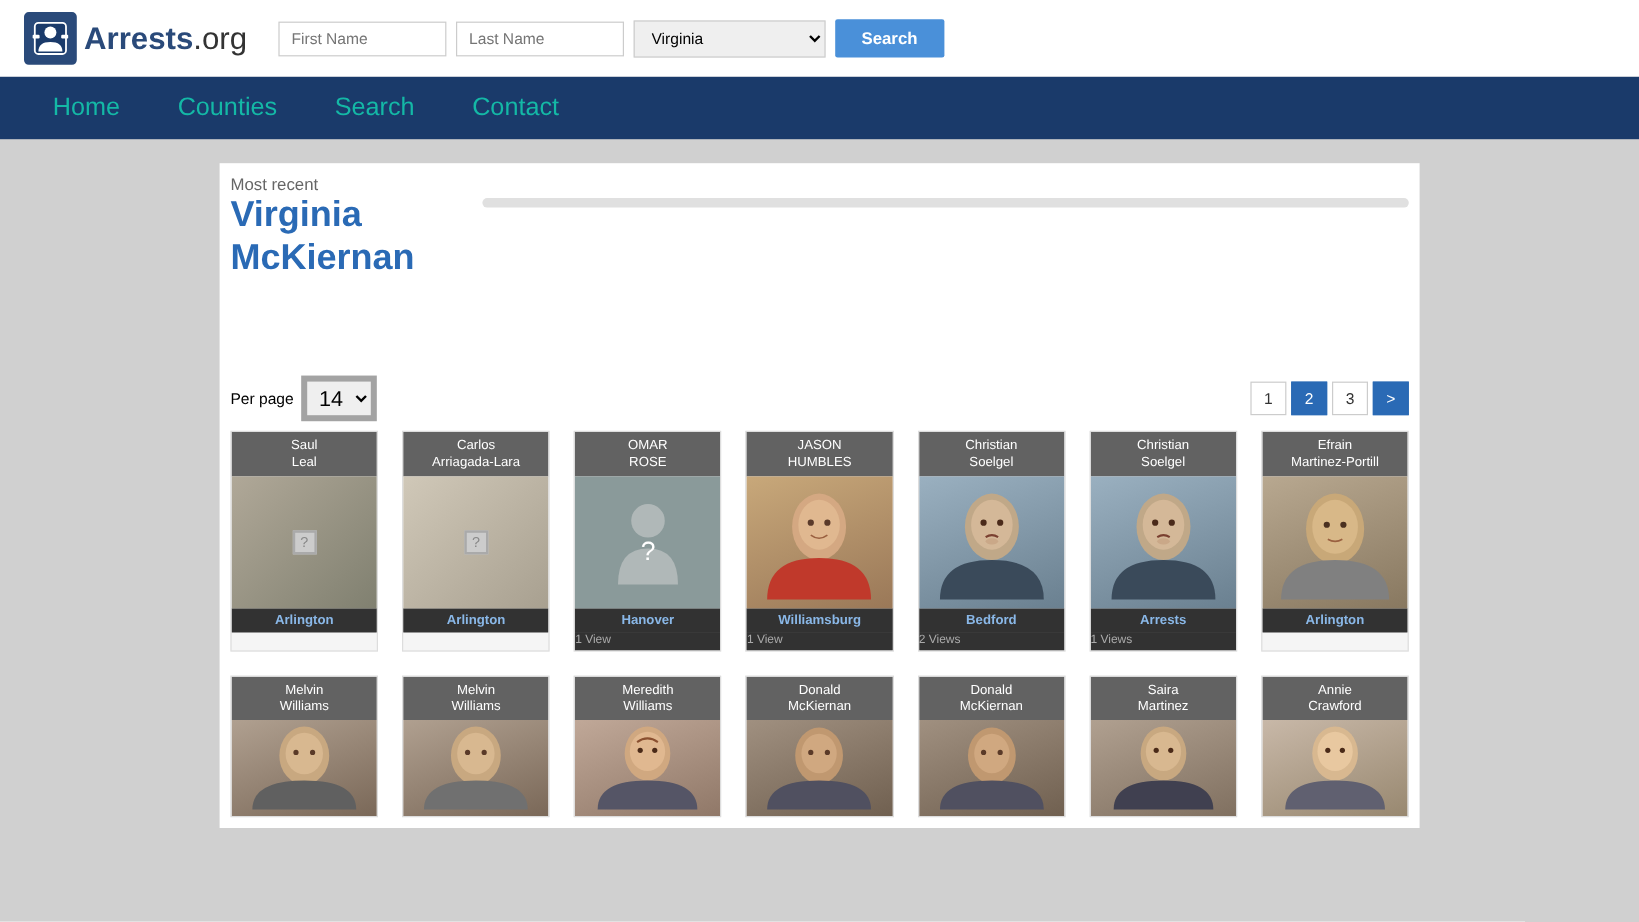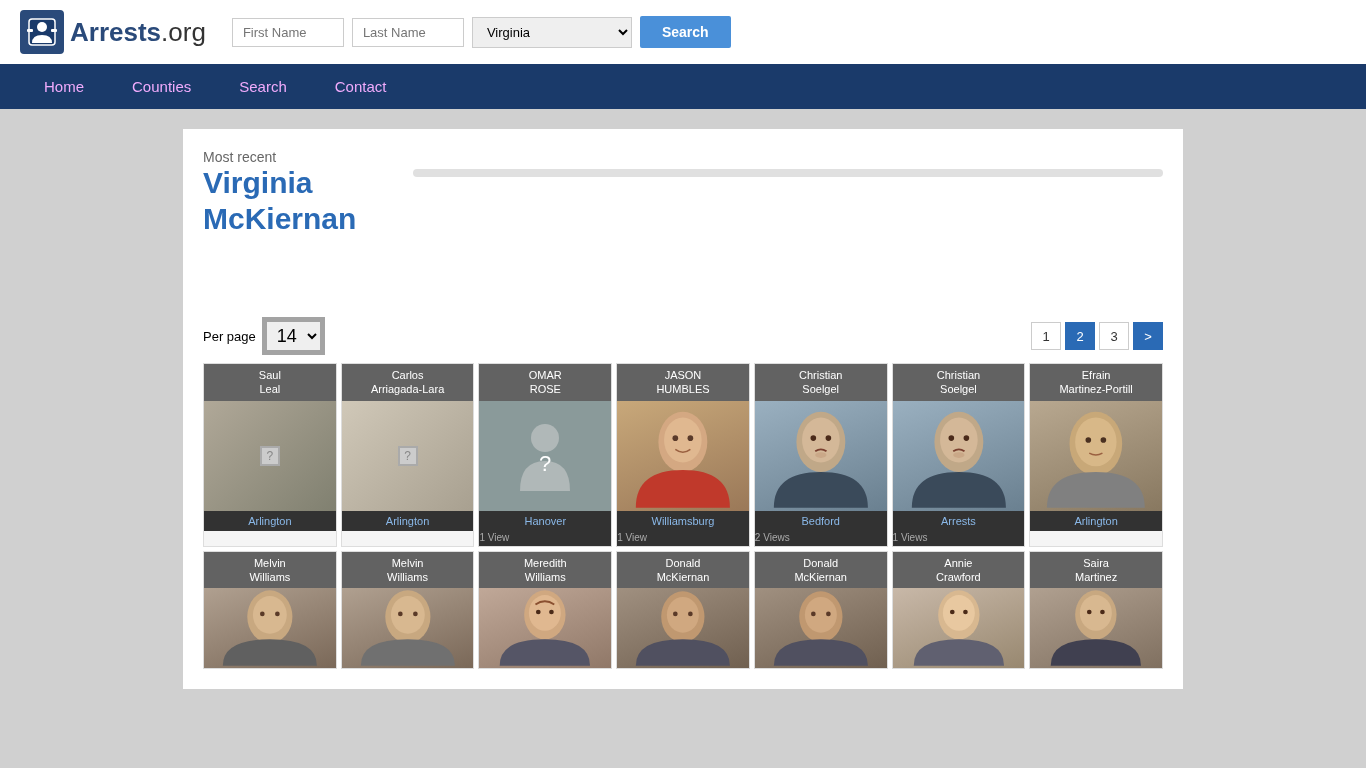--- a/index.html
+++ b/index.html
@@ -39,21 +39,21 @@
     #search-form {
       display: flex;
       align-items: center;
       gap: 8px;
       margin-left: 10px;
     }
     #search-form input {
       border: 1px solid #ccc;
       padding: 6px 10px;
       font-size: 13px;
-      width: 112px;
+      width: 140px;
       color: #999;
     }
     #search-form select {
       border: 1px solid #ccc;
       padding: 6px 10px;
       font-size: 13px;
       width: 160px;
     }
     #search-btn {
       background: #4a90d9;
@@ -67,33 +67,33 @@
     }
 
     
     #nav {
       background: #1a3a6a;
       display: flex;
       align-items: center;
       padding: 0 20px;
     }
     .nav-item {
-      color: #f0abfc;
+      color: #14b8a6;
       padding: 14px 24px;
-      font-size: 15px;
+      font-size: 21px;
       cursor: pointer;
       text-decoration: none;
     }
 
     
     #main {
       max-width: 1000px;
       margin: 20px auto;
       background: #fff;
-      padding: 20px;
+      padding: 9px;
     }
 
     #page-title-area {
       margin-bottom: 20px;
     }
     #most-recent-label {
       font-size: 14px;
       color: #666;
     }
     #va-bookings-title {
@@ -146,21 +146,21 @@
     .page-num.next {
       background: #2a6ab5;
       color: white;
       border-color: #2a6ab5;
     }
 
     
     #mugshot-grid {
       display: grid;
       grid-template-columns: repeat(7, 1fr);
-      gap: 4px;
+      gap: 20px;
     }
     .mugshot-card {
       background: #f5f5f5;
       border: 1px solid #ddd;
       cursor: pointer;
       overflow: hidden;
     }
     .mugshot-name {
       background: rgba(0,0,0,0.6);
       color: white;
@@ -182,20 +182,21 @@
     .mugshot-photo.placeholder {
       background: #9aa;
     }
     .mugshot-location {
       text-align: center;
       font-size: 11px;
       color: #2a6ab5;
       padding: 4px 2px;
       background: rgba(0,0,0,0.55);
       color: #8ab8e8;
+      font-weight: bold;
     }
     .mugshot-views {
       text-align: left;
       font-size: 10px;
       color: #aaa;
       background: rgba(0,0,0,0.55);
       padding: 1px 0 3px;
     }
     .card-bottom {
       background: rgba(0,0,0,0.55);
@@ -455,39 +456,39 @@
           <ellipse cx="70" cy="28" rx="23" ry="27" fill="#c09870"></ellipse>
           <path d="M20 80 Q20 52 70 52 Q120 52 120 80" fill="#505060"></path>
           <ellipse cx="70" cy="26" rx="17" ry="19" fill="#d0a880"></ellipse>
           <circle cx="62" cy="25" r="2.5" fill="#5a3a28"></circle>
           <circle cx="78" cy="25" r="2.5" fill="#5a3a28"></circle>
         </svg>
       </div>
     </div>
 
     <div class="mugshot-card">
+      <div class="mugshot-name">Saira<br>Martinez</div>
+      <div class="mugshot-photo partial-photo" style="background:linear-gradient(160deg,#b0a090,#807060);">
+        <svg width="100%" height="100%" viewBox="0 0 140 80">
+          <ellipse cx="70" cy="26" rx="22" ry="26" fill="#c8a880"></ellipse>
+          <path d="M22 80 Q22 52 70 52 Q118 52 118 80" fill="#404050"></path>
+          <ellipse cx="70" cy="24" rx="17" ry="19" fill="#d8b890"></ellipse>
+          <circle cx="63" cy="23" r="2.5" fill="#4a2a18"></circle>
+          <circle cx="77" cy="23" r="2.5" fill="#4a2a18"></circle>
+        </svg>
+      </div>
+    </div>
+
+    <div class="mugshot-card">
       <div class="mugshot-name">Annie<br>Crawford</div>
       <div class="mugshot-photo partial-photo" style="background:linear-gradient(160deg,#c8b8a8,#988870);">
         <svg width="100%" height="100%" viewBox="0 0 140 80">
           <ellipse cx="70" cy="26" rx="22" ry="26" fill="#d8b890"></ellipse>
           <path d="M22 80 Q22 52 70 52 Q118 52 118 80" fill="#606070"></path>
           <ellipse cx="70" cy="24" rx="17" ry="19" fill="#e8c8a0"></ellipse>
           <circle cx="63" cy="23" r="2.5" fill="#4a2a18"></circle>
           <circle cx="77" cy="23" r="2.5" fill="#4a2a18"></circle>
         </svg>
       </div>
     </div>
 
-    <div class="mugshot-card">
-      <div class="mugshot-name">Saira<br>Martinez</div>
-      <div class="mugshot-photo partial-photo" style="background:linear-gradient(160deg,#b0a090,#807060);">
-        <svg width="100%" height="100%" viewBox="0 0 140 80">
-          <ellipse cx="70" cy="26" rx="22" ry="26" fill="#c8a880"></ellipse>
-          <path d="M22 80 Q22 52 70 52 Q118 52 118 80" fill="#404050"></path>
-          <ellipse cx="70" cy="24" rx="17" ry="19" fill="#d8b890"></ellipse>
-          <circle cx="63" cy="23" r="2.5" fill="#4a2a18"></circle>
-          <circle cx="77" cy="23" r="2.5" fill="#4a2a18"></circle>
-        </svg>
-      </div>
-    </div>
-
   </div>
 </div>
 
 </body></html>

